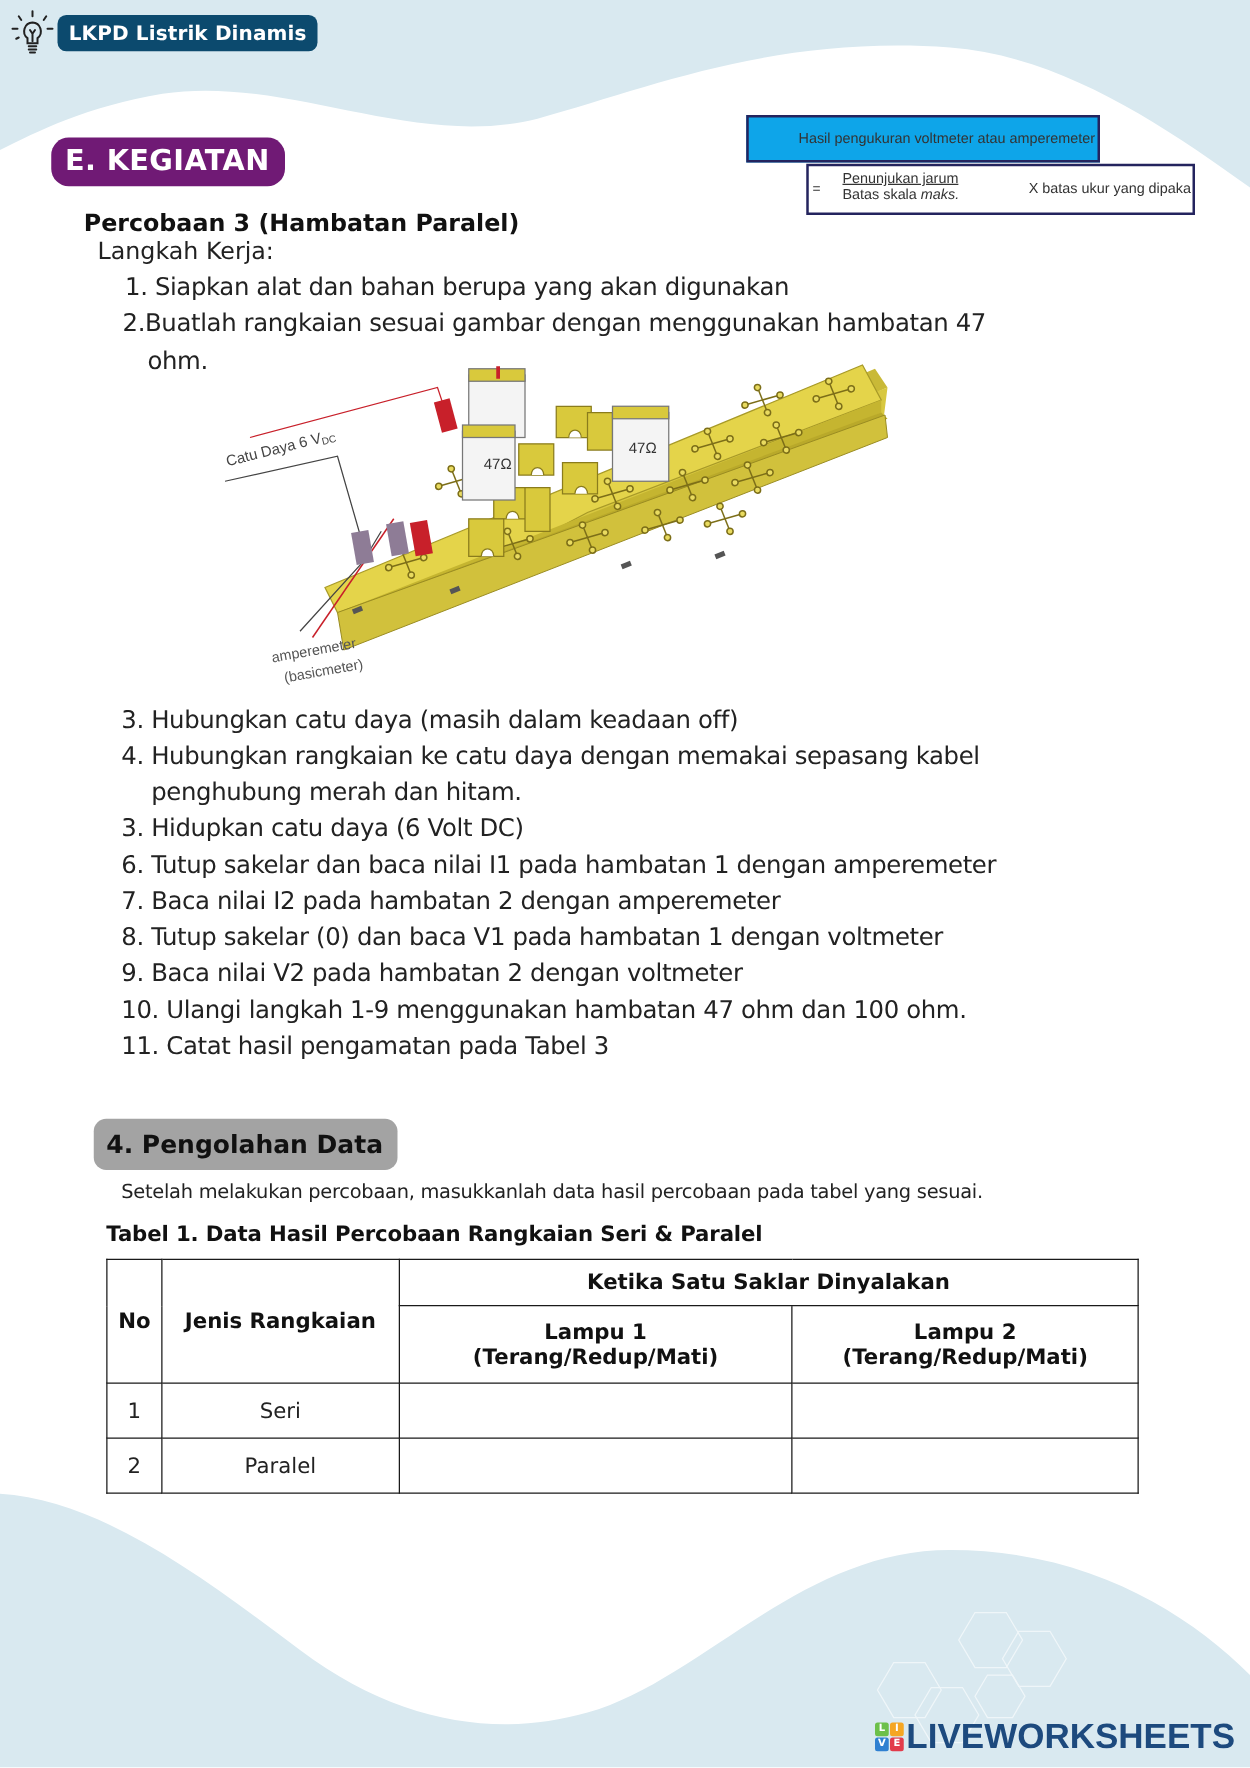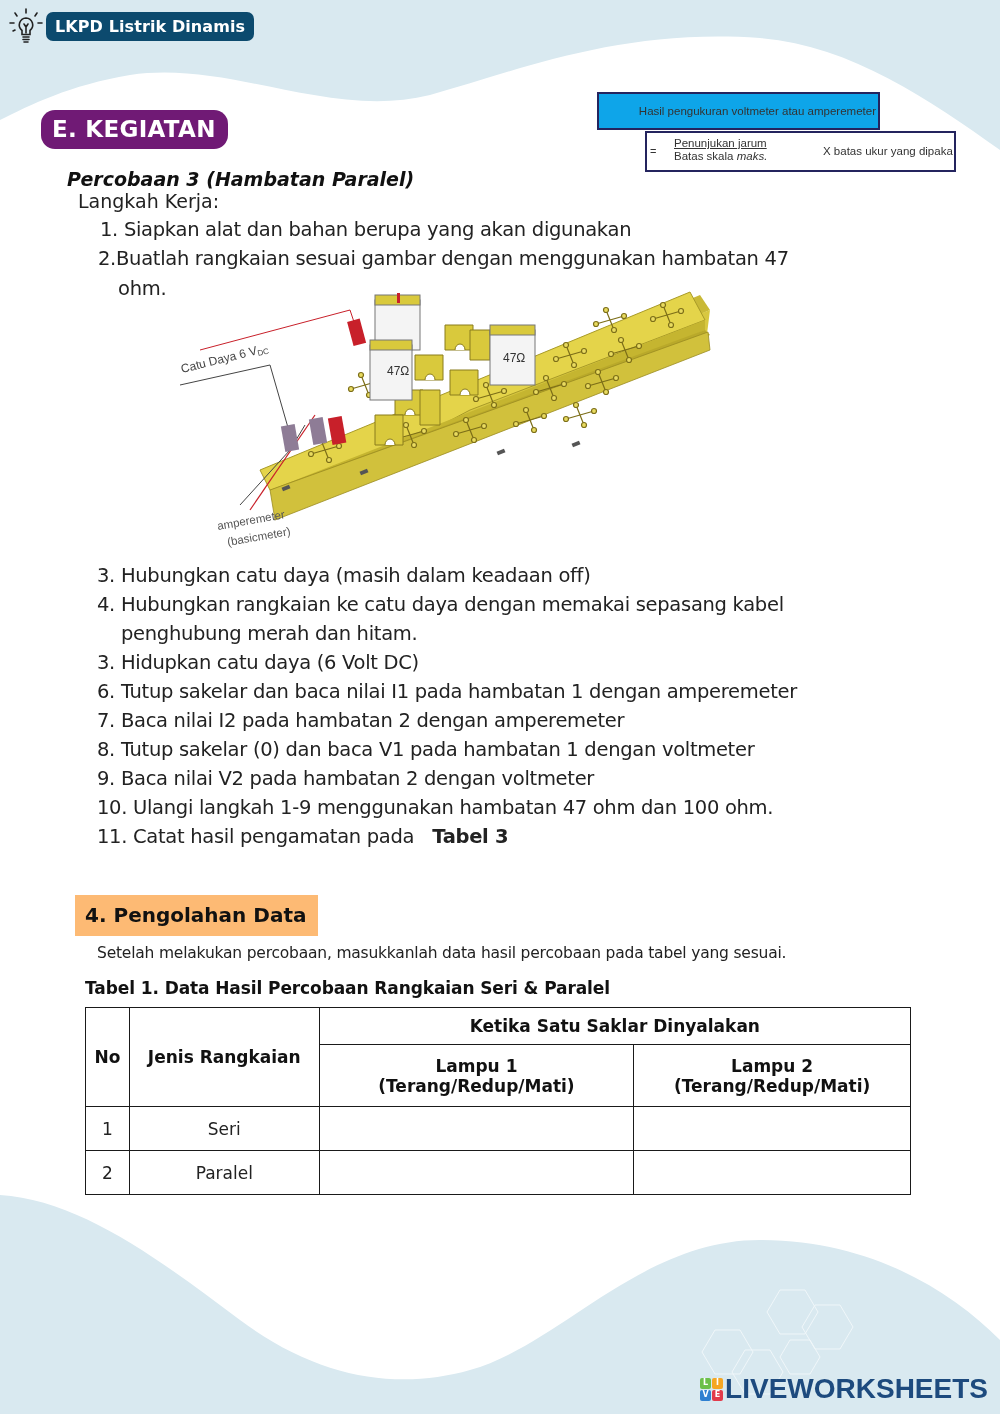--- a/index.html
+++ b/index.html
@@ -37,33 +37,33 @@
       left: 645px; top: 131px; width: 311px; height: 41px; border: 2px solid #24245e;
       background: #fff; font-family: "Liberation Sans", sans-serif; font-size: 11.5px; color: #333;
       box-sizing: border-box;
     }
     .formula2 .eq { position: absolute; left: 3px; top: 12px; font-size: 11px; }
     .formula2 .frac { position: absolute; left: 27px; top: 4px; line-height: 13px; }
     .formula2 .frac .num { text-decoration: underline; }
     .formula2 .frac .den i { font-style: italic; }
     .formula2 .mult { position: absolute; left: 164px; top: 12px; margin-left: 12px; }
 
-    .exp-title { left: 67px; top: 168px; font-weight: bold; font-size: 19px; color: #111; font-style: italic; }
+    .exp-title { left: 67px; top: 168px; font-weight: bold; font-size: 19px; color: #111; }
     .steps-label { left: 78px; top: 190px; font-size: 19px; color: #222; }
 
     .step { position: absolute; font-size: 19.5px; color: #222; white-space: nowrap; letter-spacing: -0.3px; z-index: 2; }
-    .step b { font-weight: bold; margin-left: 12px; }
+    .step b { font-weight: normal; }
 
     
     .figure { left: 170px; top: 290px; width: 550px; height: 270px; }
 
     
     .section4-pill {
-      left: 75px; top: 895px; background: #fdba74; color: #111;
-      font-weight: bold; font-size: 20px; padding: 8px 12px 9px 10px; border-radius: 0;
+      left: 75px; top: 895px; background: #a3a3a3; color: #111;
+      font-weight: bold; font-size: 20px; padding: 8px 12px 9px 10px; border-radius: 10px;
     }
     .instruction { left: 97px; top: 944px; font-size: 15.5px; color: #222; letter-spacing: -0.2px; }
     .table-caption { left: 85px; top: 978px; font-weight: bold; font-size: 17px; color: #111; letter-spacing: -0.1px; }
 
     table.data {
       position: absolute; left: 85px; top: 1007px; z-index: 2;
       border-collapse: collapse; width: 826px; background: #fff;
       font-size: 17px;
     }
     table.data td, table.data th { border: 1.5px solid #1a1a1a; text-align: center; padding: 0; }

